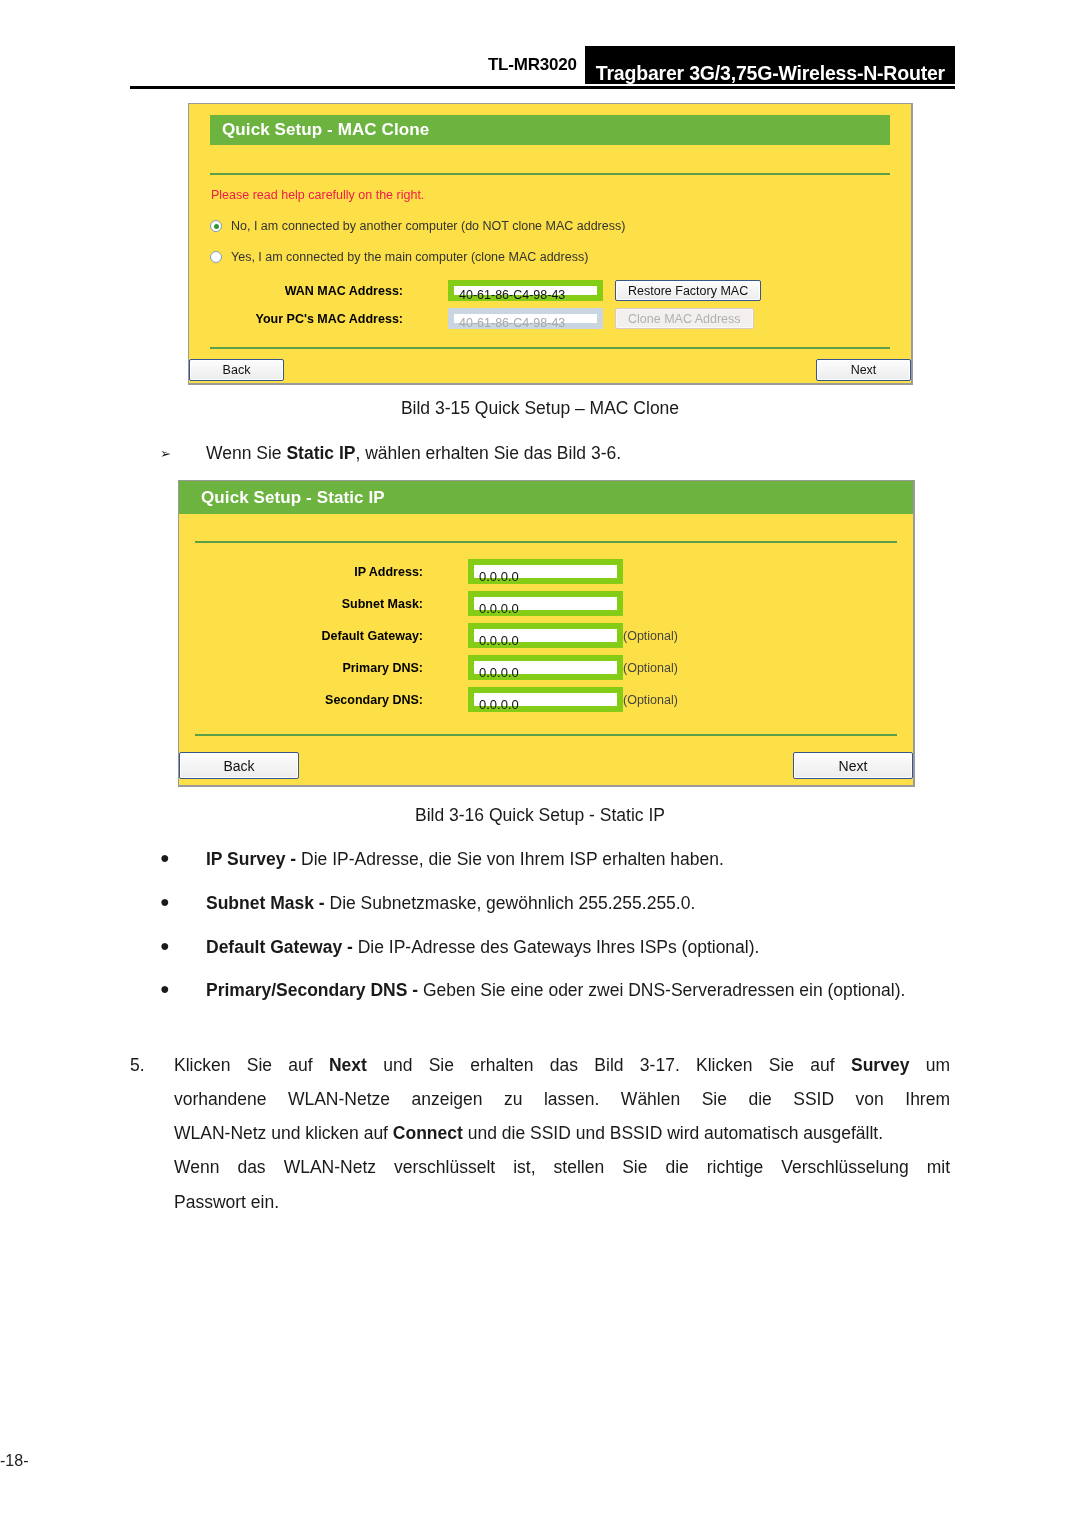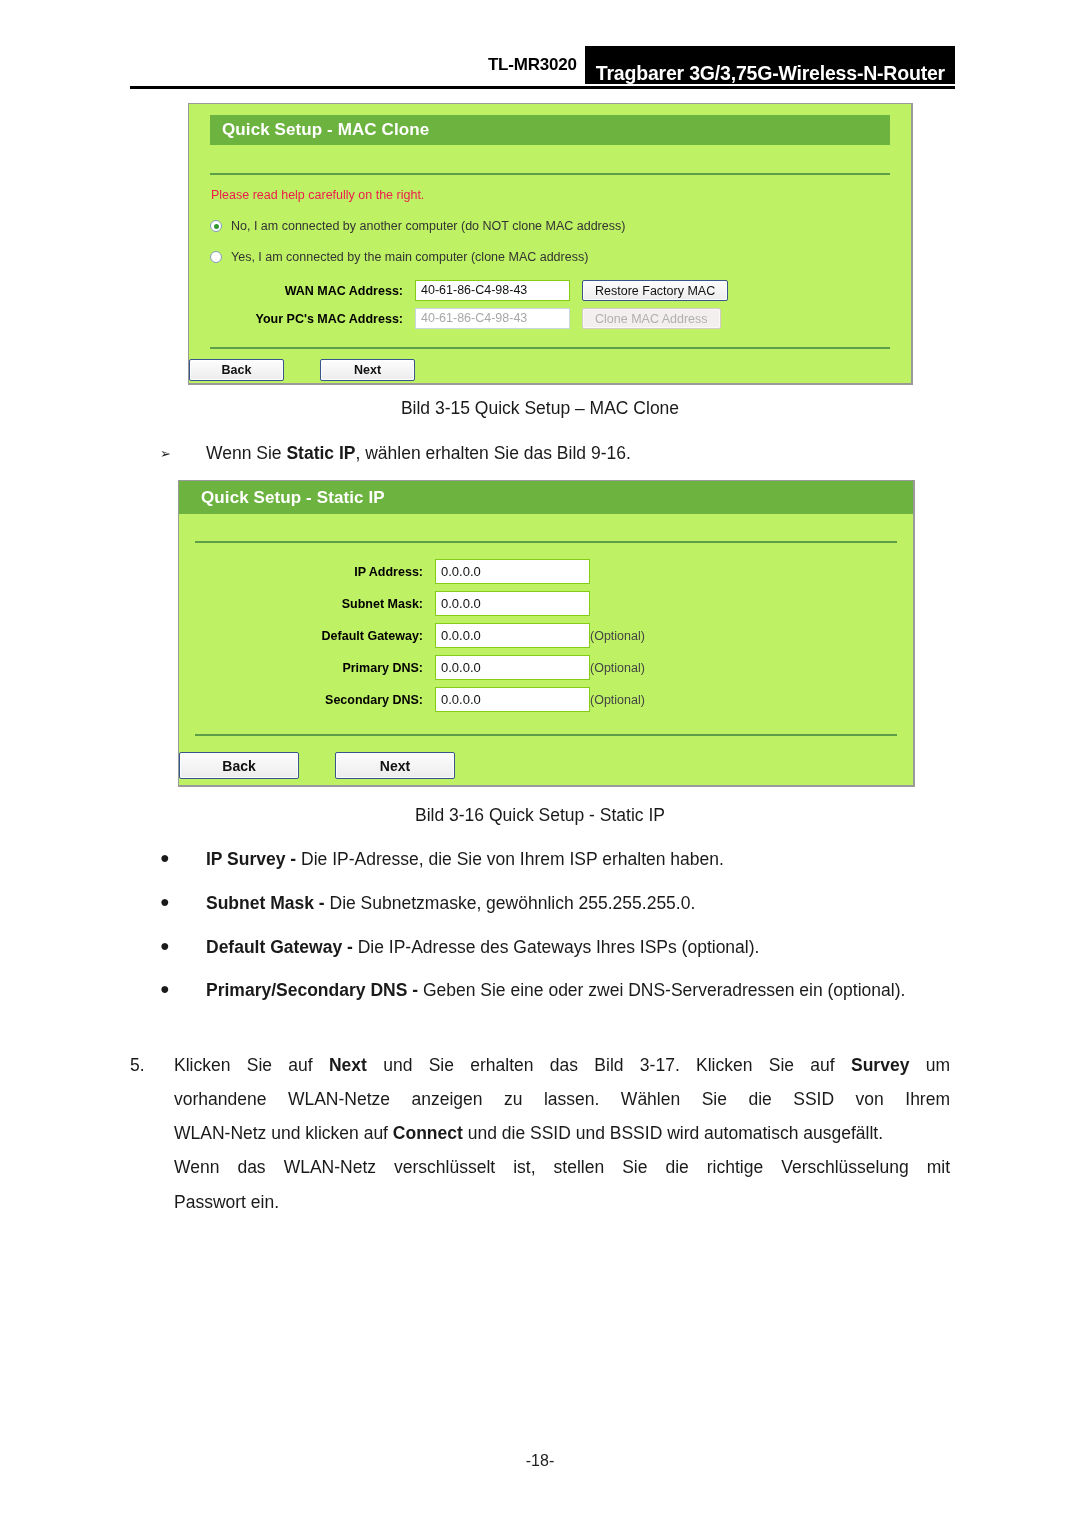--- a/index.html
+++ b/index.html
@@ -52,21 +52,21 @@
   .hdr-rule {
     width: 100%;
     height: 3px;
     background: #000;
     margin-top: 2px;
   }
 
   
   .ui-panel {
     position: absolute;
-    background: #bef264;
+    background: #fde047;
     border: 1px solid #9a9a9a;
     border-right-width: 2px;
     border-bottom-width: 2px;
     box-sizing: border-box;
     font-family: "Liberation Sans", sans-serif;
   }
   #panel-mac {
     left: 188px;
     top: 103px;
     width: 725px;
@@ -165,28 +165,29 @@
     color: #000;
     text-align: right;
     padding-right: 12px;
     box-sizing: border-box;
   }
   #panel-mac .flabel { width: 205px; }
   #panel-static .flabel { width: 235px; }
 
   .fin {
     box-sizing: border-box;
-    border: 1px solid #84cc16;
+    border: 6px solid #84cc16;
     background: #ffffff;
     font-family: "Liberation Sans", sans-serif;
     font-size: 12.5px;
     color: #111;
     padding: 0 5px;
     height: 21px;
     line-height: 19px;
+    margin-left: 33px;
   }
   #panel-mac .fin { width: 155px; }
   #panel-static .fin { width: 155px; height: 25px; line-height: 23px; font-size: 13px; }
 
   .fin.disabled {
     color: #a8a8a8;
     border-color: #c9d5e0;
     background: #ffffff;
   }
 
@@ -217,23 +218,22 @@
   }
   .btn.disabled {
     color: #b0b0b0;
     border-color: #d6c9c9;
     background: #f4efef;
     box-shadow: inset 0 0 0 1px #fbf8f8;
   }
 
   .btn-bar {
     display: flex;
-    justify-content: flex-start;
+    justify-content: space-between;
     gap: 36px;
-    font-weight: bold;
   }
   #panel-mac .btn-bar { margin-top: 10px; }
   #panel-static .btn-bar { margin-top: 16px; }
   .btn.wide { width: 95px; height: 22px; }
   #panel-static .btn.wide { width: 120px; height: 27px; font-size: 14px; }
 
   .footer-divider {
     height: 2px;
     background: #5d9e48;
   }
@@ -305,21 +305,21 @@
   .num-text > span.just {
     text-align: justify;
     text-align-last: justify;
   }
 
   .page-number {
     position: absolute;
     top: 1452px;
     left: 0;
     width: 100%;
-    text-align: center;
+    text-align: left;
     font-size: 16px;
     color: #222;
   }
 
   b, .b { font-weight: bold; }
 </style>
 </head>
 <body>
 
 <div class="page-header">
@@ -363,21 +363,21 @@
   <div class="btn-bar">
     <span class="btn wide">Back</span>
     <span class="btn wide">Next</span>
   </div>
 </div>
 
 <div class="fig-caption" id="cap-315">Bild 3-15 Quick Setup – MAC Clone</div>
 
 <div class="arrow-item" style="top:443px">
   <span class="arrow-mark">➢</span>
-  <span><span>Wenn Sie </span><b>Static IP</b><span>, wählen erhalten Sie das Bild 9-16.</span></span>
+  <span><span>Wenn Sie </span><b>Static IP</b><span>, wählen erhalten Sie das Bild 3-6.</span></span>
 </div>
 
 <div class="ui-panel" id="panel-static">
   <div class="panel-title">Quick Setup - Static IP</div>
   <div class="panel-divider"></div>
   <div class="panel-body">
     <div class="form-rows">
 
       <div class="frow">
         <span class="flabel">IP Address:</span>

